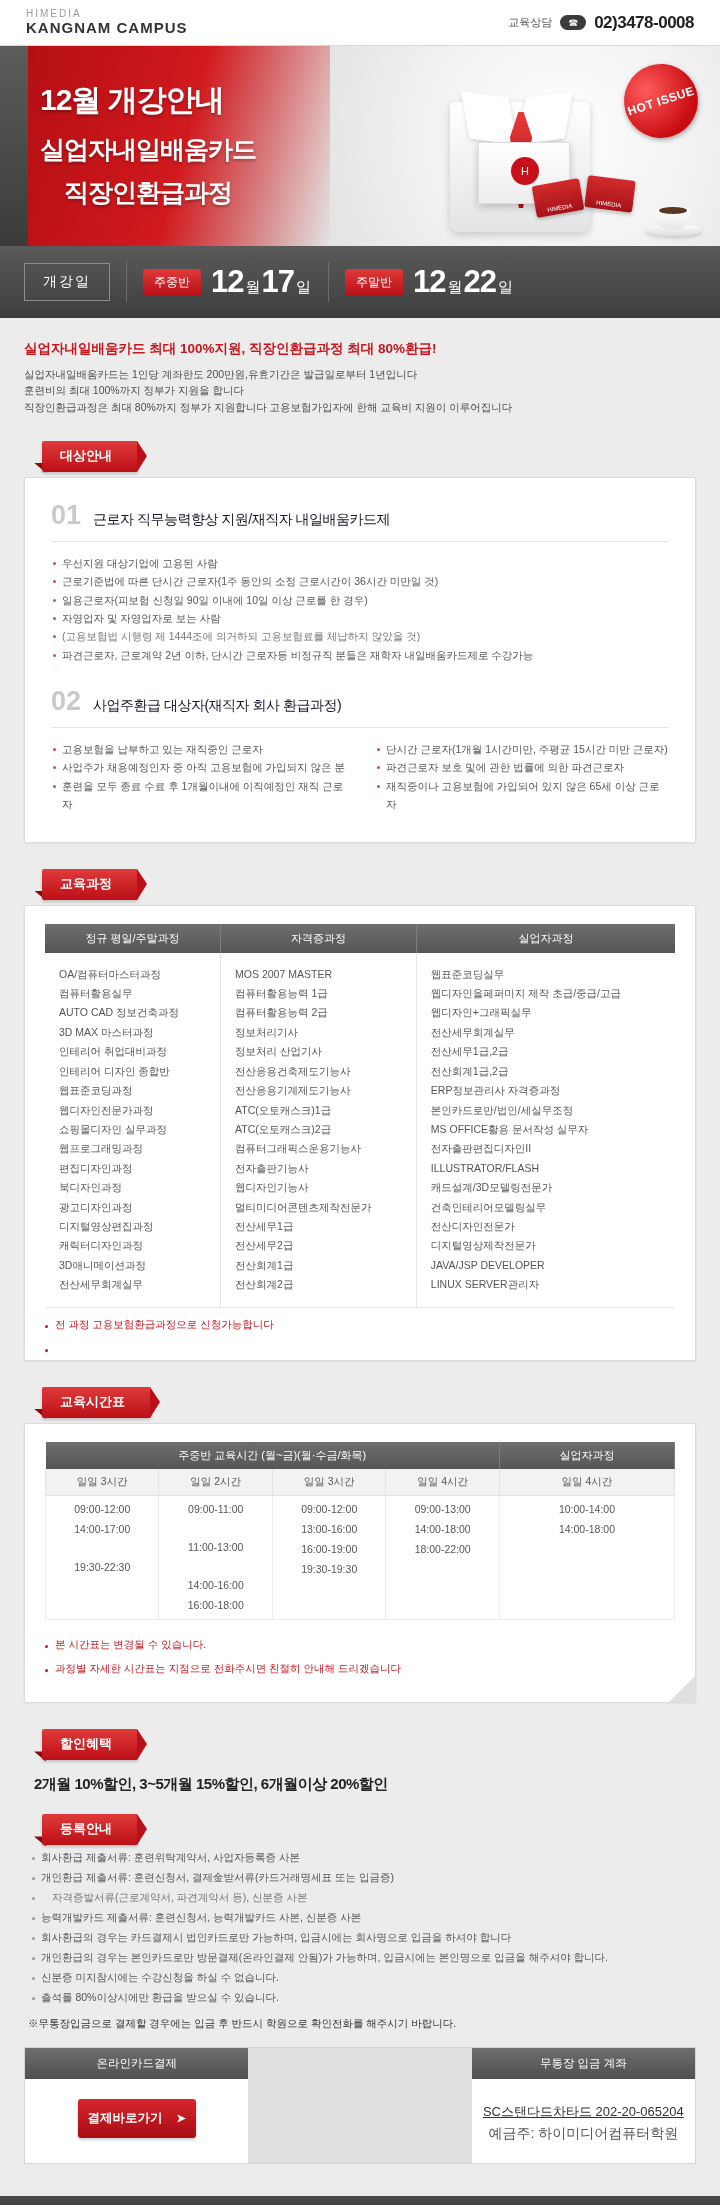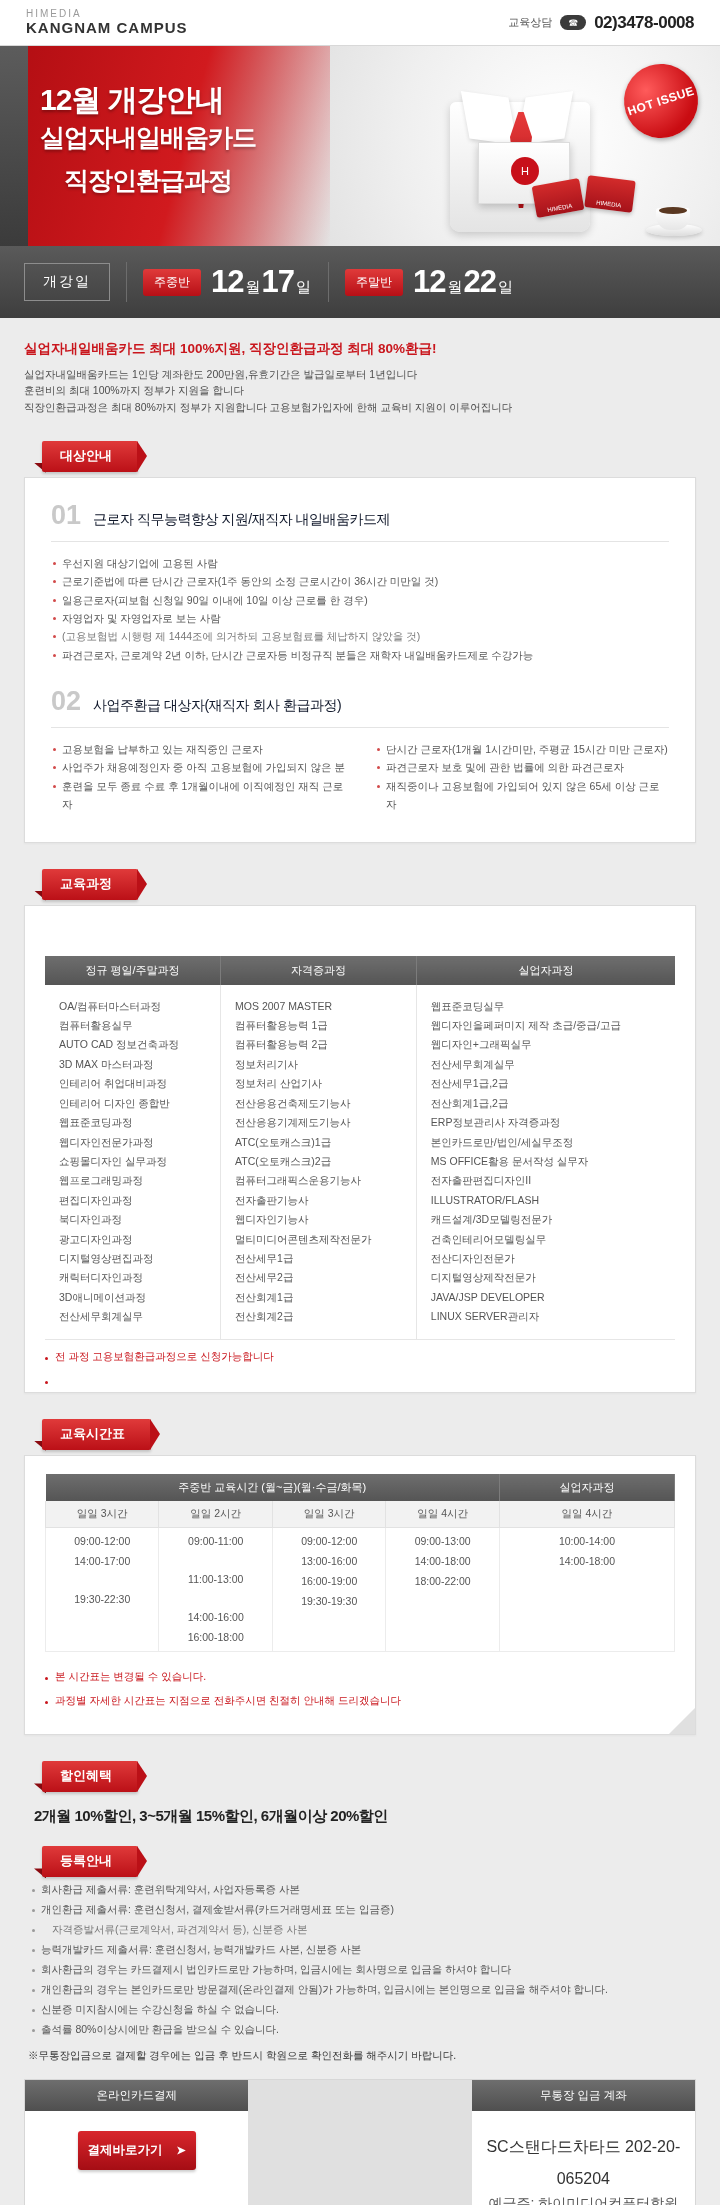--- a/index.html
+++ b/index.html
@@ -43,21 +43,21 @@
   .hero .redwash {
     position:absolute; left:0; top:0; width:330px; height:200px;
     background:linear-gradient(105deg, #b00d12 0%, #d11a1e 55%, rgba(209,26,30,0) 100%);
   }
   .hero .gray-left {
     position:absolute; left:0; top:0; width:28px; height:200px;
     background:linear-gradient(180deg,#5c5c5c,#3b3b3b);
   }
   .hero-txt { position:absolute; left:40px; top:34px; color:#fff; }
   .hero-txt .l1 { font-size:30px; font-weight:bold; letter-spacing:-1px; text-shadow:0 2px 3px rgba(0,0,0,.3); }
-  .hero-txt .l2 { font-size:25px; font-weight:bold; letter-spacing:-1px; text-shadow:0 2px 3px rgba(0,0,0,.3); }
+  .hero-txt .l2 { font-size:25px; font-weight:bold; margin-top:12px; letter-spacing:-1px; text-shadow:0 2px 3px rgba(0,0,0,.3); }
   .hero-txt .l3 { font-size:25px; font-weight:bold; margin-top:10px; margin-left:24px; letter-spacing:-1px; text-shadow:0 2px 3px rgba(0,0,0,.3); }
 
   .hotissue {
     position:absolute; right:22px; top:18px; width:74px; height:74px;
     transform:rotate(-18deg);
   }
   .hotissue .ring {
     position:absolute; inset:0; border-radius:50%;
     background:radial-gradient(circle at 35% 30%, #ff5b5b, #c90c12 70%);
     box-shadow:0 2px 5px rgba(0,0,0,.35);
@@ -170,21 +170,21 @@
     font-size:10.5px; color:#555; line-height:1.75; padding-left:11px; position:relative;
   }
   ul.bul li:before {
     content:""; position:absolute; left:2px; top:8px; width:3px;height:3px;
     background:#d24a4a; border-radius:50%;
   }
   .twocol { display:flex; gap:30px; }
   .twocol > div { flex:1; }
 
   
-  .ctable { width:100%; border-collapse:collapse;margin-top:32px; }
+  .ctable { width:100%; border-collapse:collapse; }
   .ctable th {
     background:linear-gradient(180deg,#6e6e6e,#555); color:#fff;
     font-size:11px; font-weight:normal; padding:7px 0; border-right:1px solid #7c7c7c;
   }
   .ctable th:last-child { border-right:none; }
   .ctable td {
     vertical-align:top; padding:12px 14px; font-size:10.5px; color:#555; line-height:1.85;
     border-right:1px solid #e6e6e6; background:#fff;
   }
   .ctable td:last-child { border-right:none; }
@@ -229,21 +229,21 @@
     text-align:center; padding:8px 0;
   }
   .paybox .bd { padding:20px 0; text-align:center; }
   .paybtn {
     display:inline-flex; align-items:center; gap:14px;
     background:linear-gradient(180deg,#d8262c,#a50d14); color:#fff;
     font-size:12.5px; font-weight:bold; border:none; border-radius:3px;
     padding:11px 10px; cursor:pointer; box-shadow:0 2px 3px rgba(0,0,0,.2);
   }
   .paybtn .arw { font-size:11px; }
-  .bank1 { font-size:16px; color:#333; line-height:2.0; }
+  .bank1 { font-size:13px; color:#333; line-height:2.0;text-decoration:underline; }
   .bank2 { font-size:14px; color:#555; }
   .mid-div { width:1px; background:#e0e0e0; }
 
   
   .footer {
     margin-top:26px; background:linear-gradient(180deg,#4b4b4b,#2f2f2f);
     padding:16px 24px; display:flex; gap:12px;
   }
   .spacer { height:6px; }
 </style>

